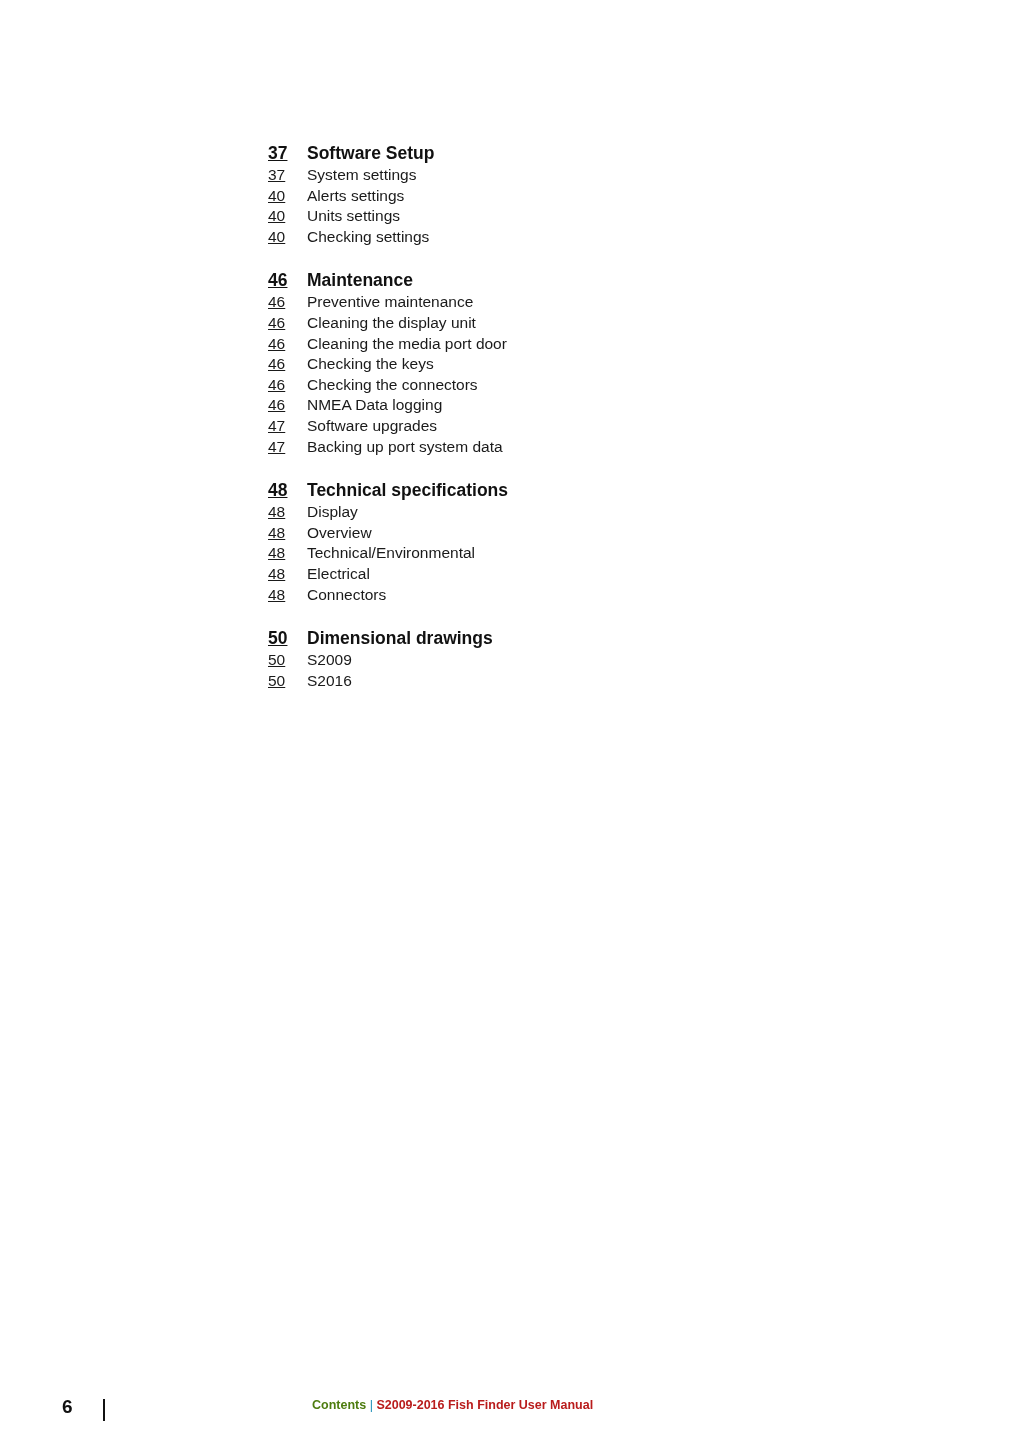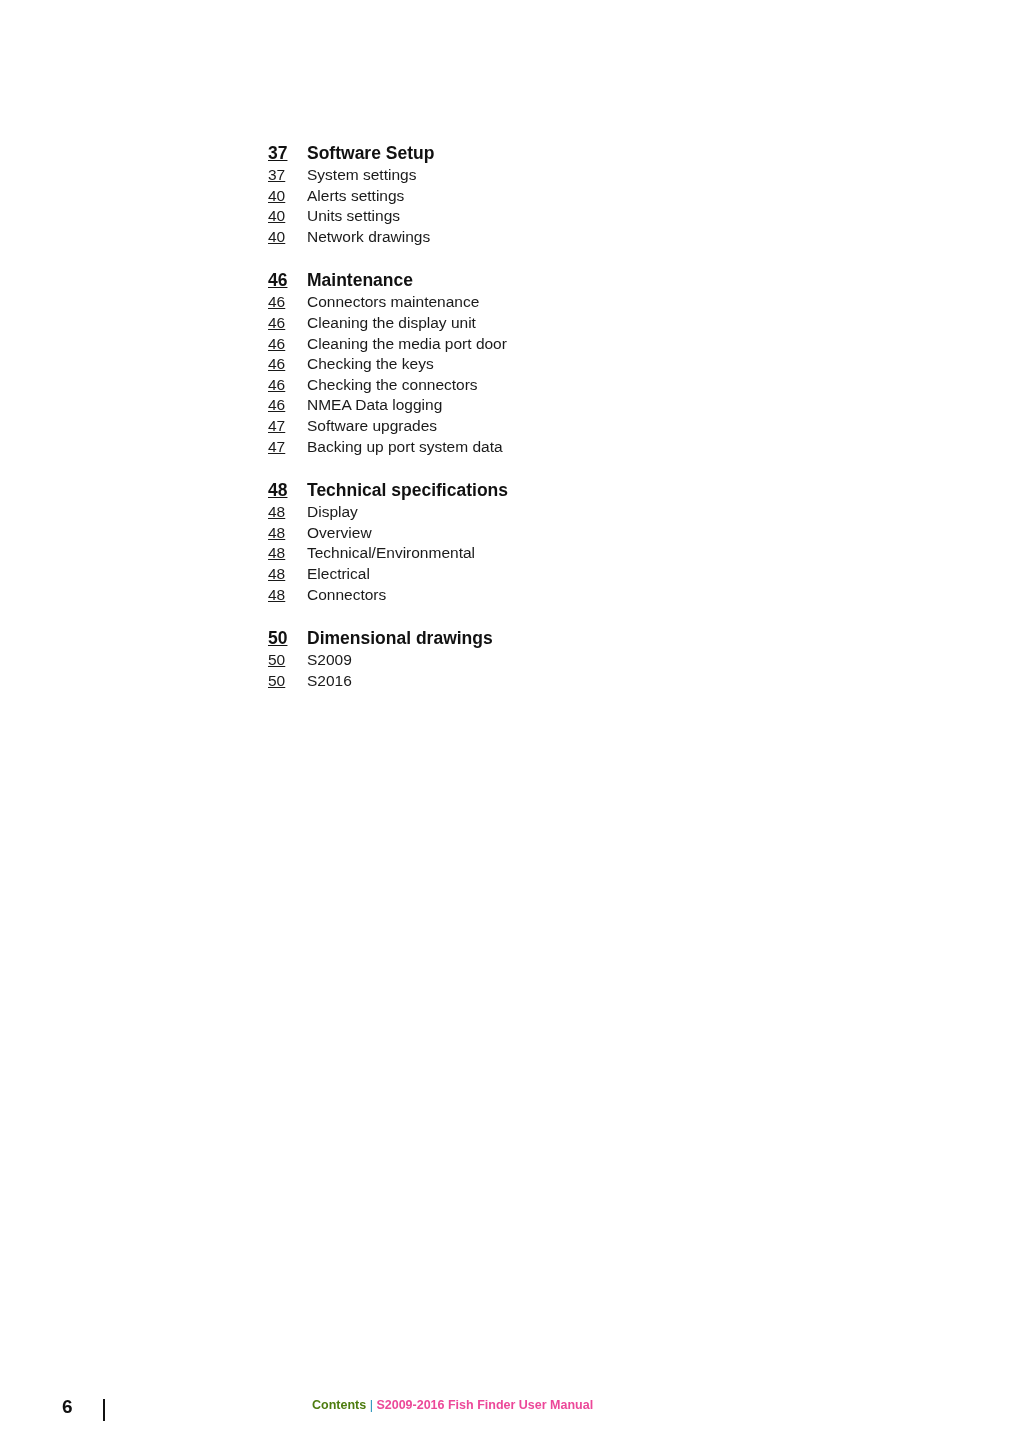--- a/index.html
+++ b/index.html
@@ -8,21 +8,21 @@
   .toc { position:absolute; left:268px; top:141px; width:400px; }
   .section { margin-bottom:21px; }
   .row { display:flex; height:20.6px; line-height:20.6px; font-size:15.5px; color:#1a1a1a; }
   .row .num { width:39px; flex:none;text-decoration:underline; }
   .row.head { font-weight:bold; font-size:17.5px; height:24px; line-height:24px; color:#111; }
   .footer-page { position:absolute; left:62px; top:1396px; font-weight:bold; font-size:19px; color:#111; }
   .footer-bar { position:absolute; left:103px; top:1399px; width:2px; height:22px; background:#111; }
   .footer-text { position:absolute; left:312px; top:1398px; font-size:12.5px; font-weight:bold; white-space:nowrap; }
   .footer-text .c { color:#4d7c0f; }
   .footer-text .sep { color:#1d8fb8; font-weight:normal; }
-  .footer-text .m { color:#ec4899; }
+  .footer-text .m { color:#b91c1c; }
 </style>
 </head>
 <body>
 
 <div class="toc">
 
   <div class="section">
     <div class="row head">
       <span class="num">37</span>
       <span>Software Setup</span>
@@ -34,32 +34,32 @@
     <div class="row">
         <span class="num">40</span>
         <span>Alerts settings</span>
       </div>
     <div class="row">
         <span class="num">40</span>
         <span>Units settings</span>
       </div>
     <div class="row">
         <span class="num">40</span>
-        <span>Network drawings</span>
+        <span>Checking settings</span>
       </div>
   </div>
 
   <div class="section">
     <div class="row head">
       <span class="num">46</span>
       <span>Maintenance</span>
     </div>
     <div class="row">
         <span class="num">46</span>
-        <span>Connectors maintenance</span>
+        <span>Preventive maintenance</span>
       </div>
     <div class="row">
         <span class="num">46</span>
         <span>Cleaning the display unit</span>
       </div>
     <div class="row">
         <span class="num">46</span>
         <span>Cleaning the media port door</span>
       </div>
     <div class="row">

